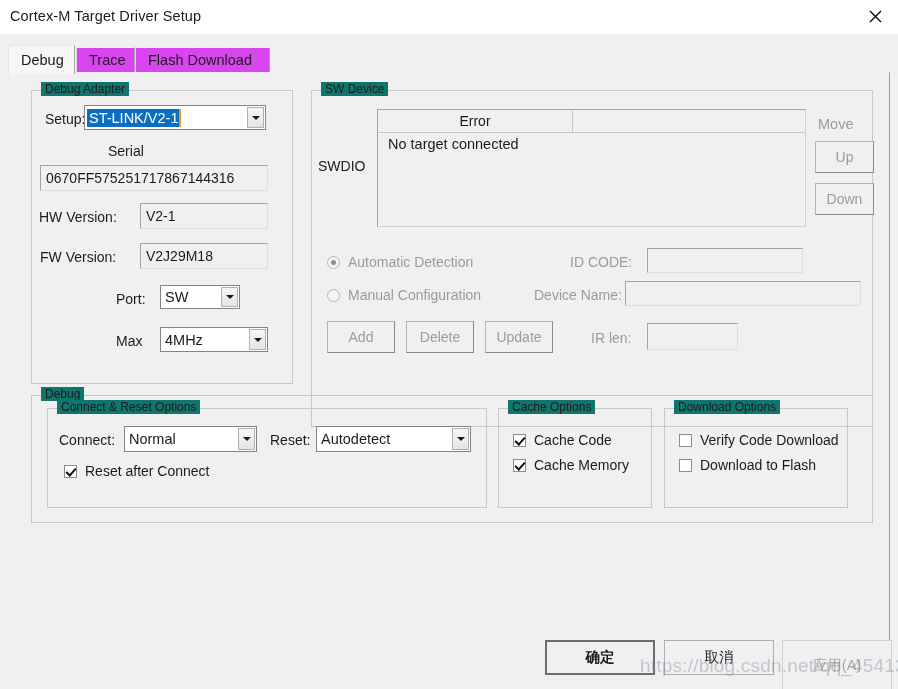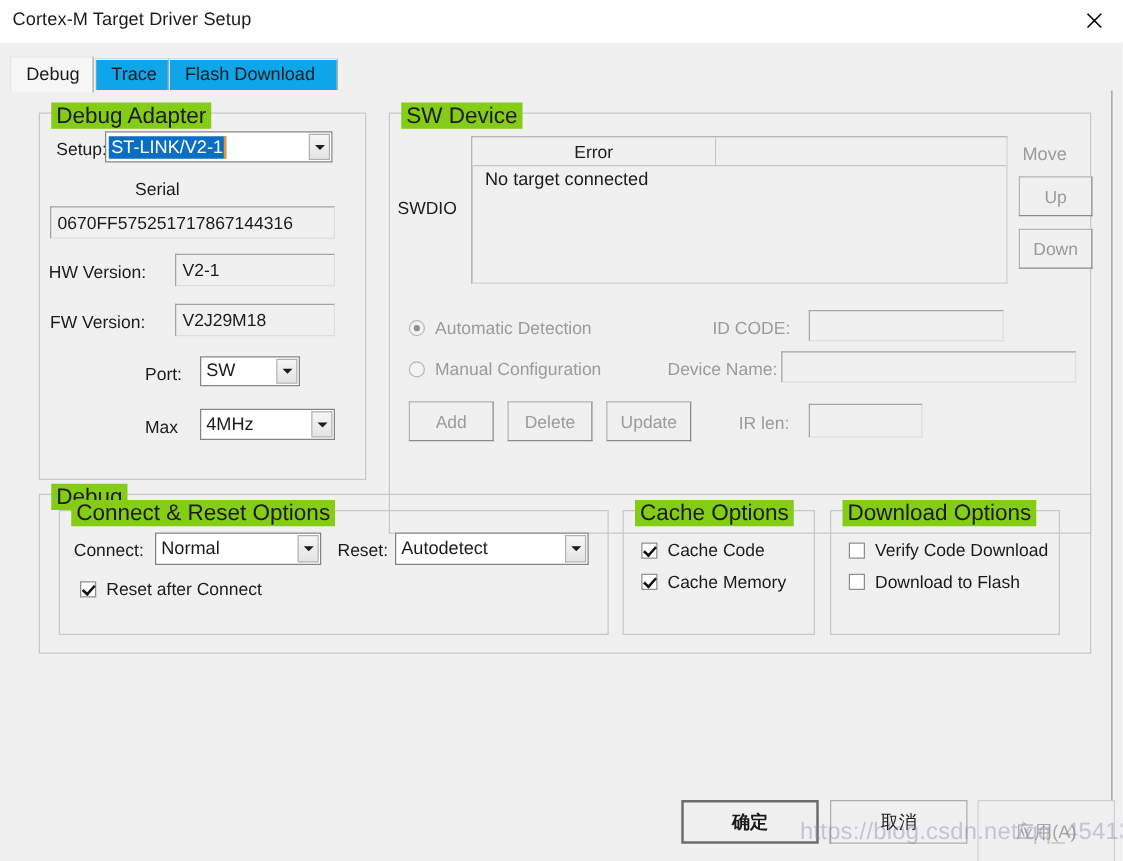--- a/index.html
+++ b/index.html
@@ -57,21 +57,21 @@
     height: 28px;
   }
   .tab {
     position: absolute;
     top: 2px;
     height: 25px;
     padding: 0 12px;
     display: flex; align-items: center;
     font-size: 14.5px;
     color: #1b1b1b;
-    background: #0ea5e9;
+    background: #d946ef;
     border-left: 1px solid #dcdcdc;
     border-right: 1px solid #a6a6a6;
     border-top: 1px solid #f0f0f0;
     box-sizing: border-box;
     white-space: nowrap;
     cursor: default;
   }
   .tab.active {
     top: 0;
     height: 29px;
@@ -97,23 +97,23 @@
 
   
   .group {
     position: absolute;
     border: 1px solid #c8c8c8;
     box-sizing: border-box;
   }
   .group > .group-title {
     position: absolute;
     top: -9px; left: 9px;
-    background: #84cc16;
+    background: #0f766e;
     padding: 0 4px;
-    font-size: 18px;
+    font-size: 12px;
     color: #1b1b1b;
     white-space: nowrap;
   }
 
   
   .lbl {
     position: absolute;
     font-size: 14px;
     color: #1b1b1b;
     white-space: nowrap;

